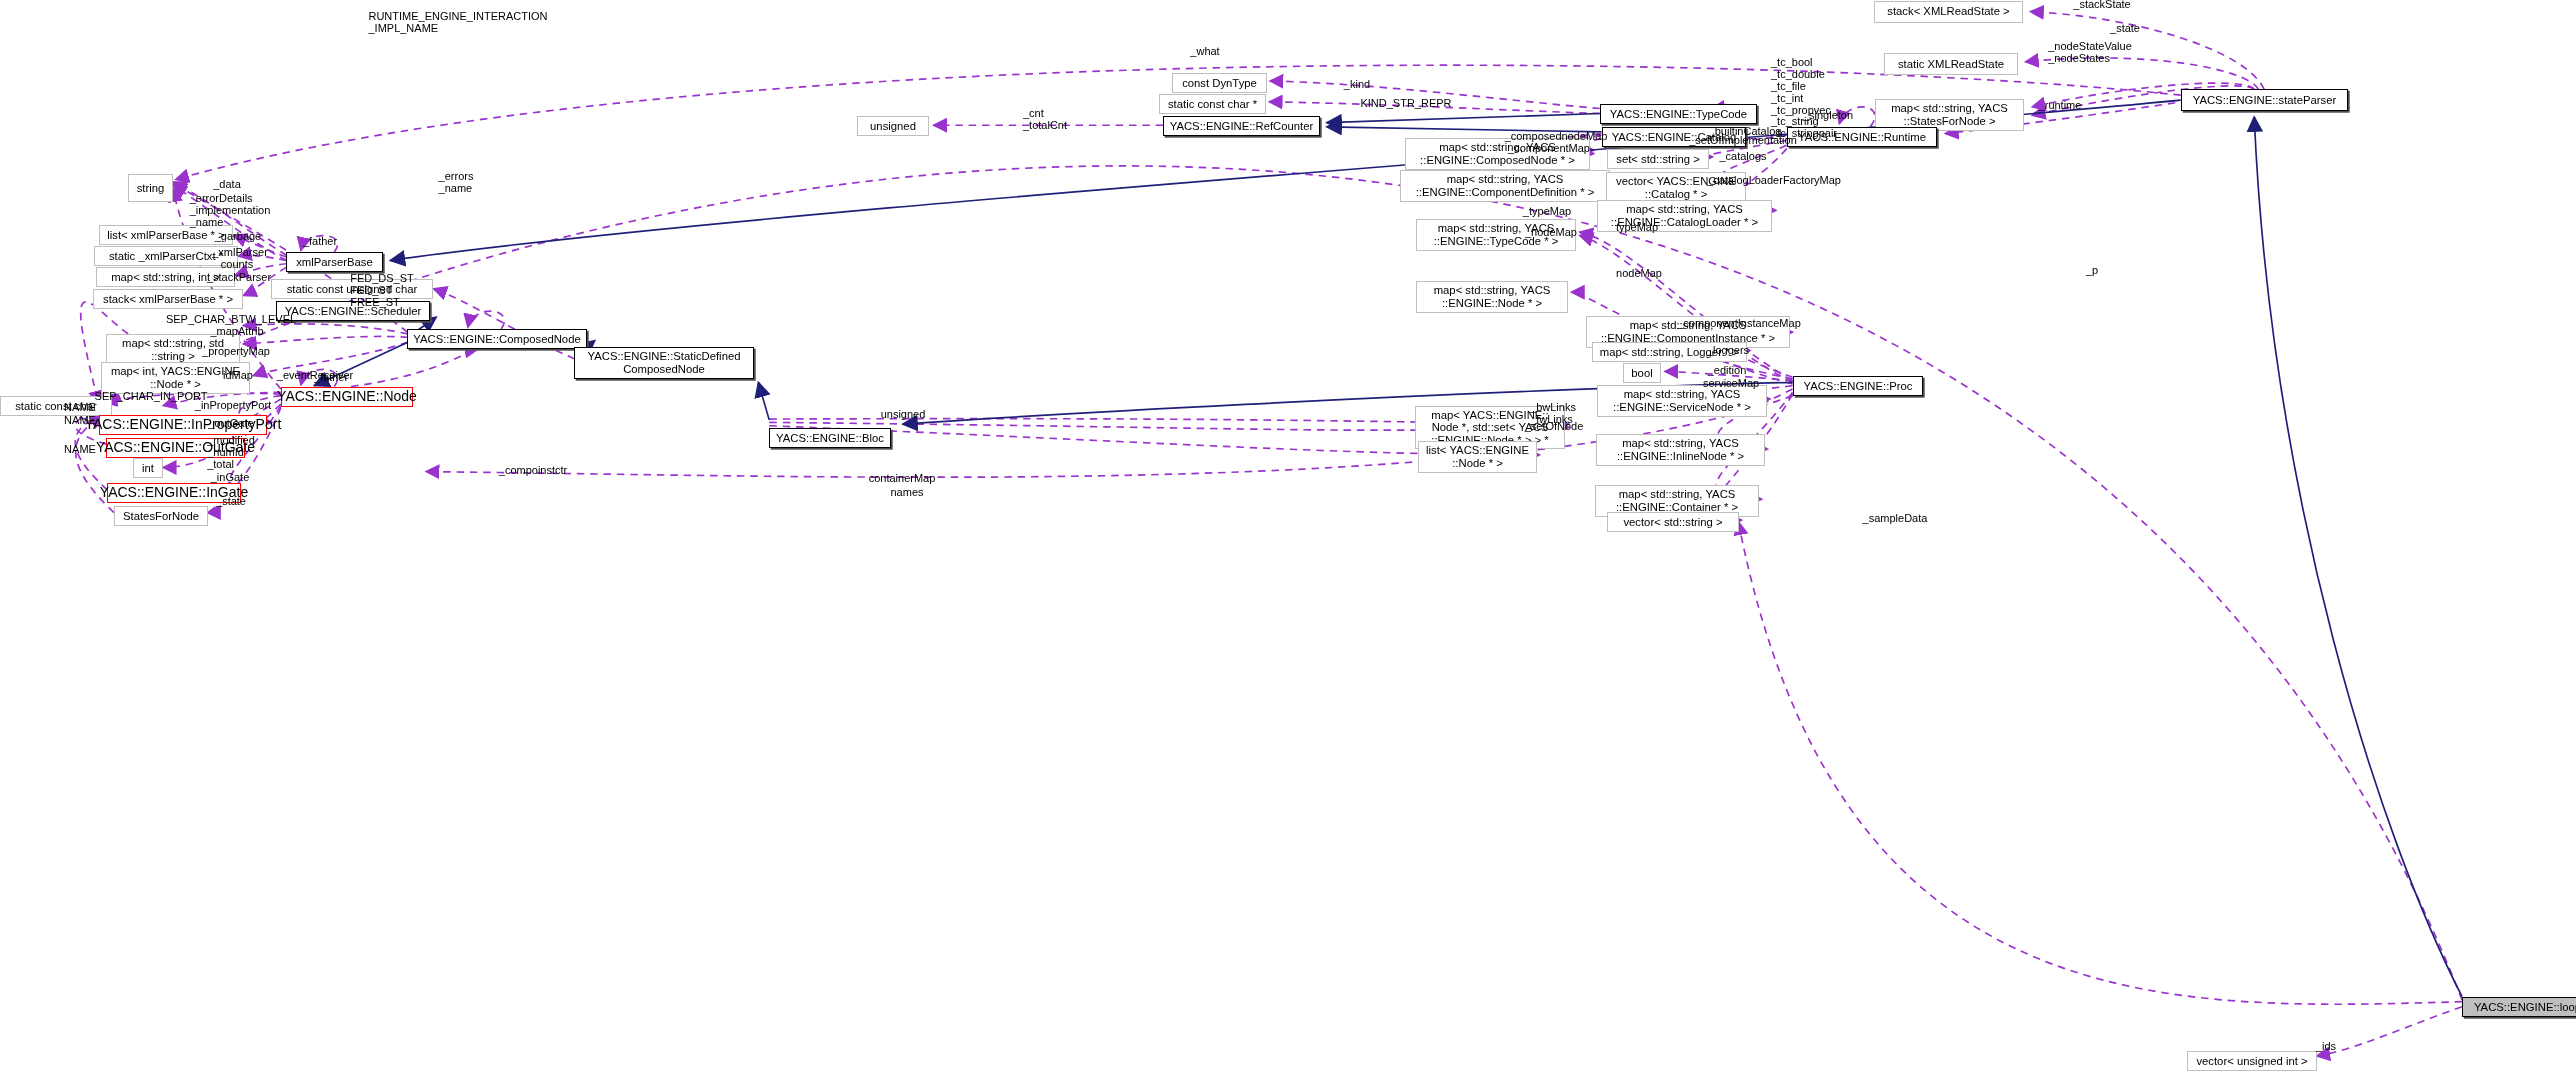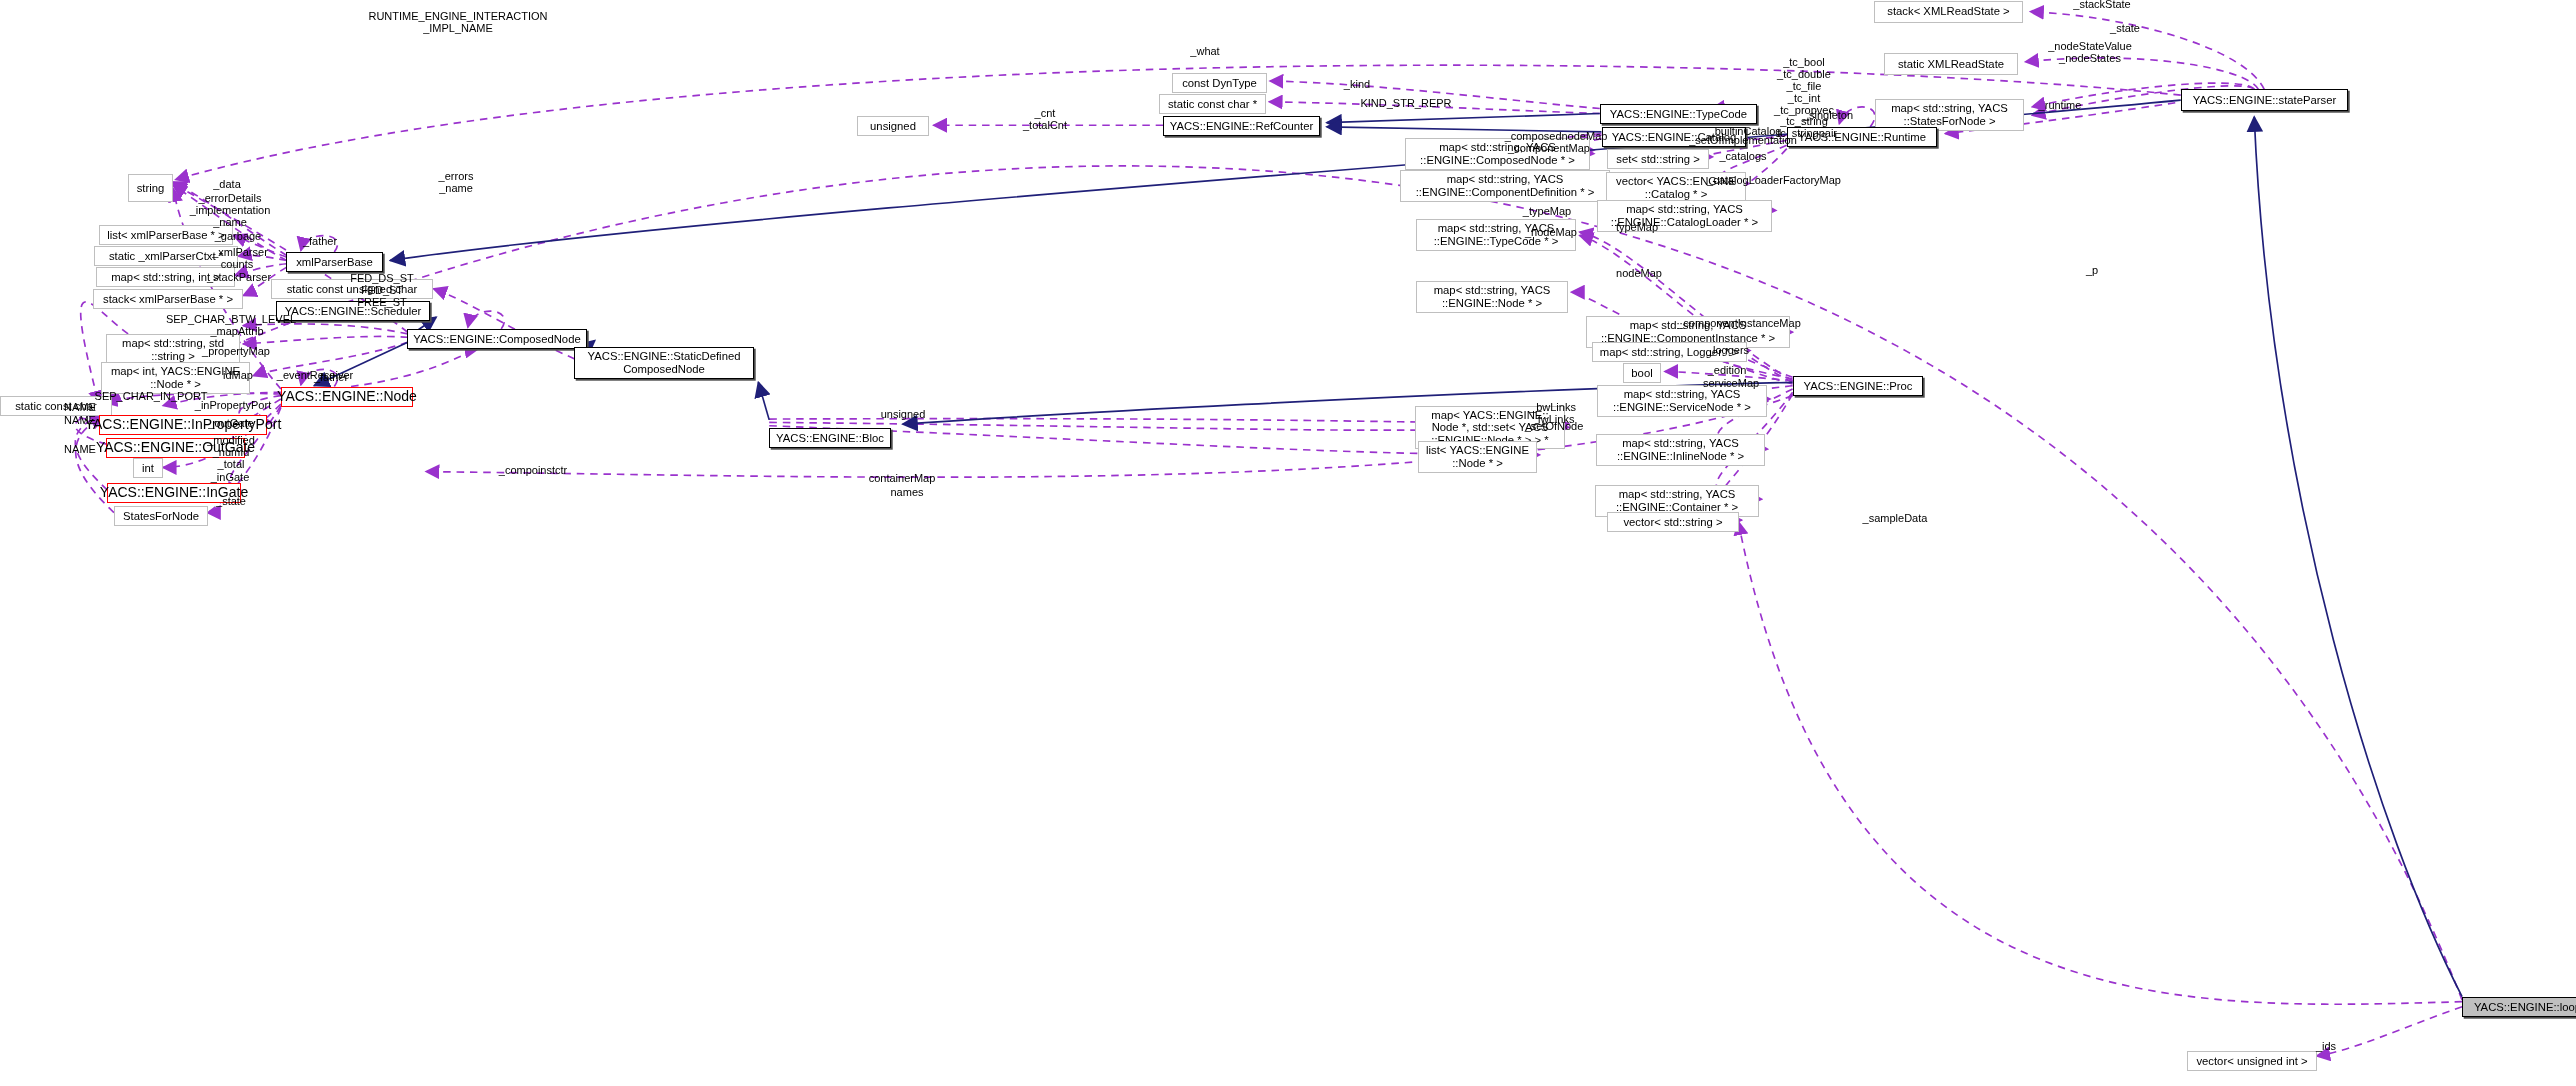--- a/index.html
+++ b/index.html
@@ -55,21 +55,20 @@
     border: 0.8px solid #000000;
     background: #bfbfbf;
     box-shadow: 1.7px 1.7px 0 0 #4d4d4d;
     font-size: 11.3px;
   }
   .edge-label {
     position: absolute;
     font-size: 11px;
     color: #000000;
     white-space: pre;
-    text-align: center;
     line-height: 1.08;
     transform: translate(-50%, -50%);
     pointer-events: none;
   }
 </style>
 </head>
 <body>
 
 <div id="diagram">
 

